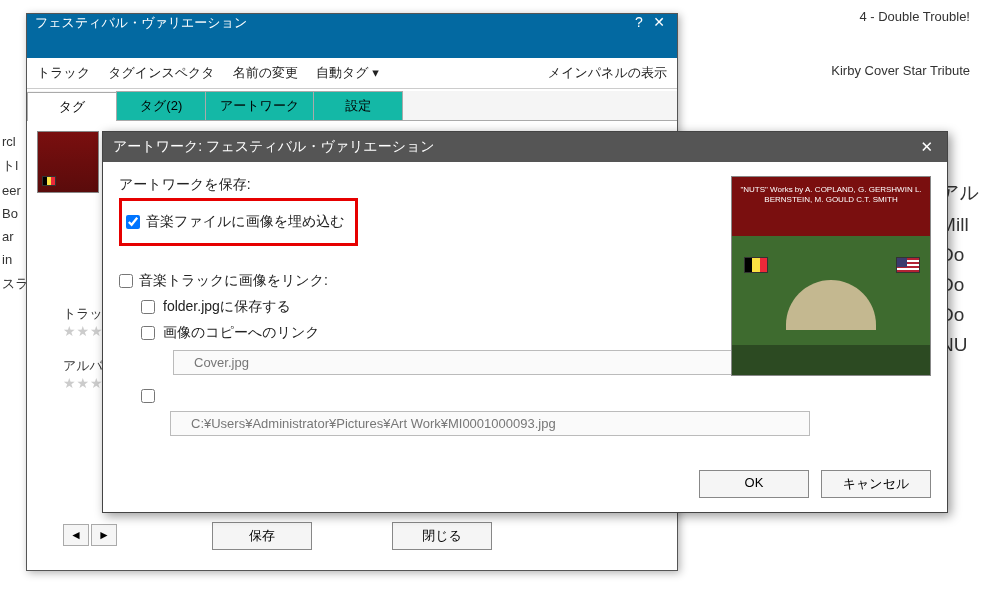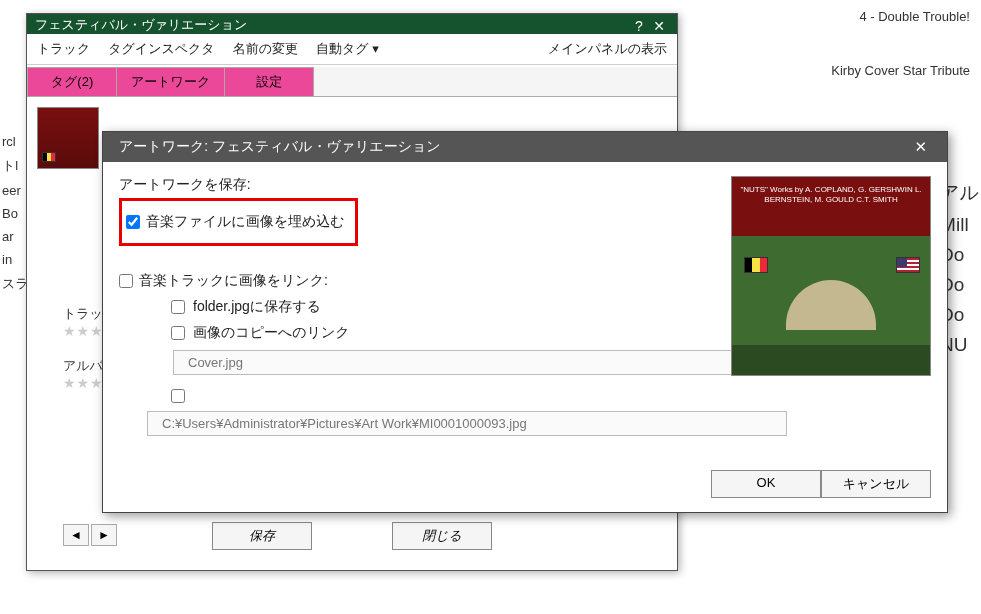--- a/index.html
+++ b/index.html
@@ -3,70 +3,70 @@
 <meta charset="utf-8">
 <style>
 * { box-sizing: border-box; margin: 0; padding: 0; font-family: "Meiryo UI", "Segoe UI", sans-serif; }
 body { background: #fff; width: 981px; height: 614px; overflow: hidden; position: relative; }
 
 .bg-list { position: absolute; right: 0; top: 0; width: 981px; font-size: 13px; color: #333; }
 .bg-list .bg-item { padding: 3px 8px; text-align: left; }
 .bg-list .bg-item.right { position: absolute; right: 3px; }
 
 .main-dialog { position: absolute; left: 26px; top: 13px; width: 652px; height: 558px; background: #fff; border: 1px solid #555; box-shadow: 2px 2px 8px rgba(0,0,0,0.3); }
-.titlebar { background: #14532d; color: #fff; height: 20px; display: flex; align-items: flex-end; padding: 0 8px; font-size: 13px; }
+.titlebar { background: #0369a1; color: #fff; height: 44px; display: flex; align-items: flex-start; padding: 0 8px; font-size: 13px; }
 .titlebar .title-text { flex: 1; }
 .titlebar .tb-btn { width: 20px; text-align: center; cursor: pointer; font-size: 14px; }
 
 .toolbar { background: #fff; border-bottom: 1px solid #ccc; padding: 6px 10px; display: flex; gap: 18px; font-size: 13px; color: #222; }
 .toolbar span { cursor: pointer; }
 
 .tabs { display: flex; border-bottom: 1px solid #aaa; background: #f5f5f5; margin-top: 2px; }
-.tab { padding: 5px 14px; font-size: 13px; border: 1px solid #aaa; border-bottom: none; background: #ec4899; margin-right: -1px; cursor: pointer; min-width: 90px; text-align: center; }
+.tab { padding: 5px 14px; font-size: 13px; border: 1px solid #aaa; border-bottom: none; background: #14b8a6; margin-right: -1px; cursor: pointer; min-width: 90px; text-align: center; }
 .tab.active { background: #fff; position: relative; top: 1px; }
 
 .tab-content { padding: 10px; display: flex; gap: 12px; }
 .art-thumb { width: 62px; height: 62px; background: linear-gradient(#7a0f0f,#5a0b0b); border: 1px solid #888; position: relative; flex-shrink: 0; }
 .art-thumb .flag { position: absolute; left: 4px; bottom: 6px; width: 14px; height: 10px; background: linear-gradient(90deg,#000 33%,#fae042 33% 66%,#ed2939 66%); border:1px solid #333; }
 
 .side-info { font-size: 13px; color: #333; position: absolute; left: 36px; top: 285px; }
 .side-info .label { margin-top: 6px; }
 .stars { color: #ccc; font-size: 14px; letter-spacing: 1px; }
 
 .nav-btns { position: absolute; left: 36px; bottom: 24px; display: flex; gap: 2px; }
 .nav-btn { width: 26px; height: 22px; border: 1px solid #aaa; background: #f5f5f5; display: flex; align-items: center; justify-content: center; font-size: 12px; cursor: pointer; }
 
-.bottom-btns { position: absolute; bottom: 20px; left: 0; right: 0; display: flex; justify-content: center; gap: 80px; font-style: italic; }
+.bottom-btns { position: absolute; bottom: 20px; left: 0; right: 0; display: flex; justify-content: center; gap: 80px; }
 .btn { min-width: 100px; padding: 4px 20px; border: 1px solid #888; background: #f5f5f5; font-size: 13px; cursor: pointer; text-align: center; }
 
 
 .artwork-dialog { position: absolute; left: 102px; top: 131px; width: 846px; background: #fff; border: 1px solid #444; box-shadow: 3px 3px 10px rgba(0,0,0,0.4); }
-.ad-titlebar { background: #555; color: #fff; padding: 6px 16px; font-size: 14px; display: flex; align-items: flex-end; }
+.ad-titlebar { background: #555; color: #fff; padding: 6px 10px; font-size: 14px; display: flex; align-items: flex-end; }
 .ad-titlebar .t { flex: 1; }
 .ad-titlebar .x { cursor: pointer; font-size: 15px; padding: 0 4px; }
 
 .ad-body { padding: 14px 16px 16px; position: relative; }
 .ad-body .section-label { font-size: 14px; color: #222; margin-bottom: 4px; }
 
 .checkbox-row { display: flex; align-items: center; gap: 6px; font-size: 14px; color: #222; margin: 4px 0; padding: 2px 0; }
 .checkbox-row input { width: 14px; height: 14px; }
 
 .highlight { border: 3px solid #e60000; padding: 6px 10px 6px 4px; display: inline-flex; margin-bottom: 20px; }
 
-.sub-option { margin-left: 52px; gap: 8px; }
-.text-input { width: 96%; margin-left: 34px; padding: 4px 14px; border: 1px solid #bbb; background: #fafafa; font-size: 13px; color: #777; margin-top: 2px; margin-bottom: 8px; }
+.sub-option { margin-left: 22px; gap: 8px; }
+.text-input { width: 96%; margin-left: 34px; padding: 4px 20px; border: 1px solid #bbb; background: #fafafa; font-size: 13px; color: #777; margin-top: 2px; margin-bottom: 8px; }
 
 .big-art { position: absolute; right: 16px; top: 14px; width: 200px; height: 200px; background: linear-gradient(#7a0f0f 0 30%, #3e6b2f 30% 85%, #2c4a22 85%); border: 1px solid #888; overflow: hidden; }
 .big-art .txt { color: #fff; font-size: 8px; text-align: center; padding-top: 8px; line-height: 1.3; }
 .big-art .arch { position: absolute; left: 50%; top: 52%; transform: translateX(-50%); width: 90px; height: 50px; background: #c4b890; border-radius: 45px 45px 0 0; }
 .big-art .flag-be { position: absolute; left: 12px; top: 80px; width: 24px; height: 16px; background: linear-gradient(90deg,#000 33%,#fae042 33% 66%,#ed2939 66%); border:1px solid #333; }
 .big-art .flag-us { position: absolute; right: 10px; top: 80px; width: 24px; height: 16px; background: repeating-linear-gradient(#b22234 0 2px,#fff 2px 4px); border:1px solid #333; }
 .big-art .flag-us::before { content:""; position:absolute; left:0; top:0; width:10px; height:9px; background:#3c3b6e; }
 
-.ad-footer { display: flex; justify-content: flex-end; padding: 10px 16px 14px; }
+.ad-footer { display: flex; justify-content: flex-end; gap: 12px; padding: 10px 16px 14px; }
 .ad-footer .btn { min-width: 110px; }
 
 .bg-side { position: absolute; right: 2px; top: 176px; font-size: 19px; color: #333; padding-left: 44px; }
 .bg-side div { padding: 4px 0; }
 </style>
 </head>
 <body>
 
 <div class="bg-list">
   <div class="bg-item right" style="top:6px;">4 - Double Trouble!</div>
@@ -97,20 +97,21 @@
     <span class="tb-btn">✕</span>
   </div>
   <div class="toolbar">
     <span>トラック</span>
     <span>タグインスペクタ</span>
     <span>名前の変更</span>
     <span>自動タグ ▾</span>
     <span style="margin-left:auto">メインパネルの表示</span>
   </div>
   <div class="tabs">
+    <div class="tab active">タグ</div>
     <div class="tab">タグ(2)</div>
     <div class="tab">アートワーク</div>
     <div class="tab">設定</div>
   </div>
   <div class="tab-content">
     <div class="art-thumb">
       <div class="flag"></div>
     </div>
   </div>
 
@@ -159,21 +160,21 @@
 
     <label class="checkbox-row sub-option">
       <input type="checkbox" style="">
       <span>画像のコピーへのリンク</span>
     </label>
     <input class="text-input" style="margin-left: 54px; width: 560px;" type="text" value="Cover.jpg">
 
     <label class="checkbox-row sub-option">
       <input type="checkbox" style="">
     </label>
-    <input class="text-input" style="margin-left: 28px; width: 640px;" type="text" value="C:¥Users¥Administrator¥Pictures¥Art Work¥MI0001000093.jpg">
+    <input class="text-input" style="margin-left: 51px; width: 640px;" type="text" value="C:¥Users¥Administrator¥Pictures¥Art Work¥MI0001000093.jpg">
 
     <div class="big-art">
       <div class="txt">"NUTS"
 Works by
 A. COPLAND, G. GERSHWIN
 L. BERNSTEIN, M. GOULD
 C.T. SMITH</div>
       <div class="flag-be"></div>
       <div class="flag-us"></div>
       <div class="arch"></div>

